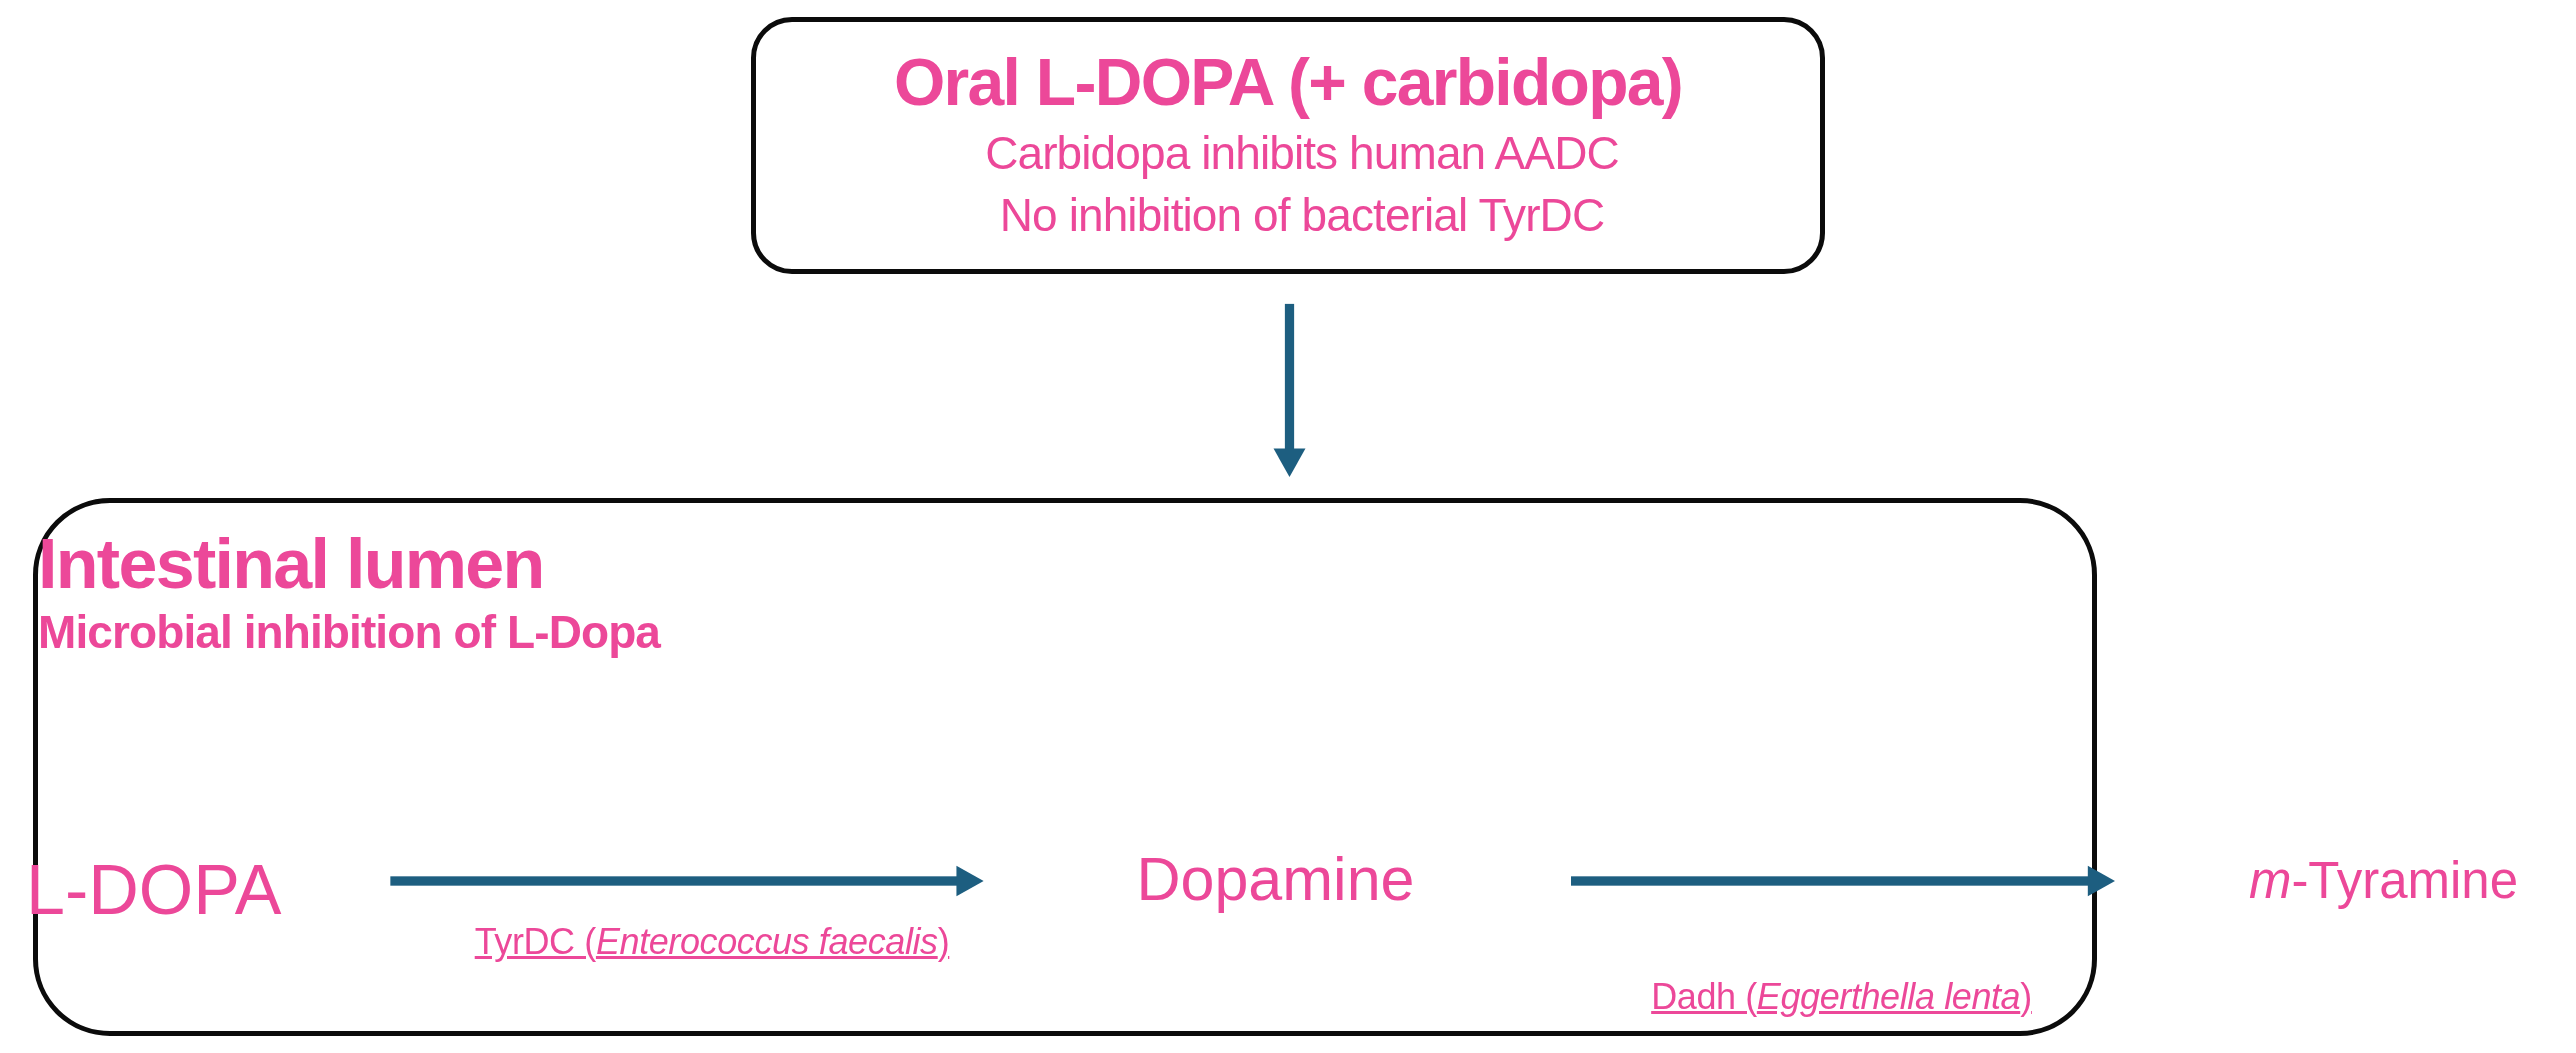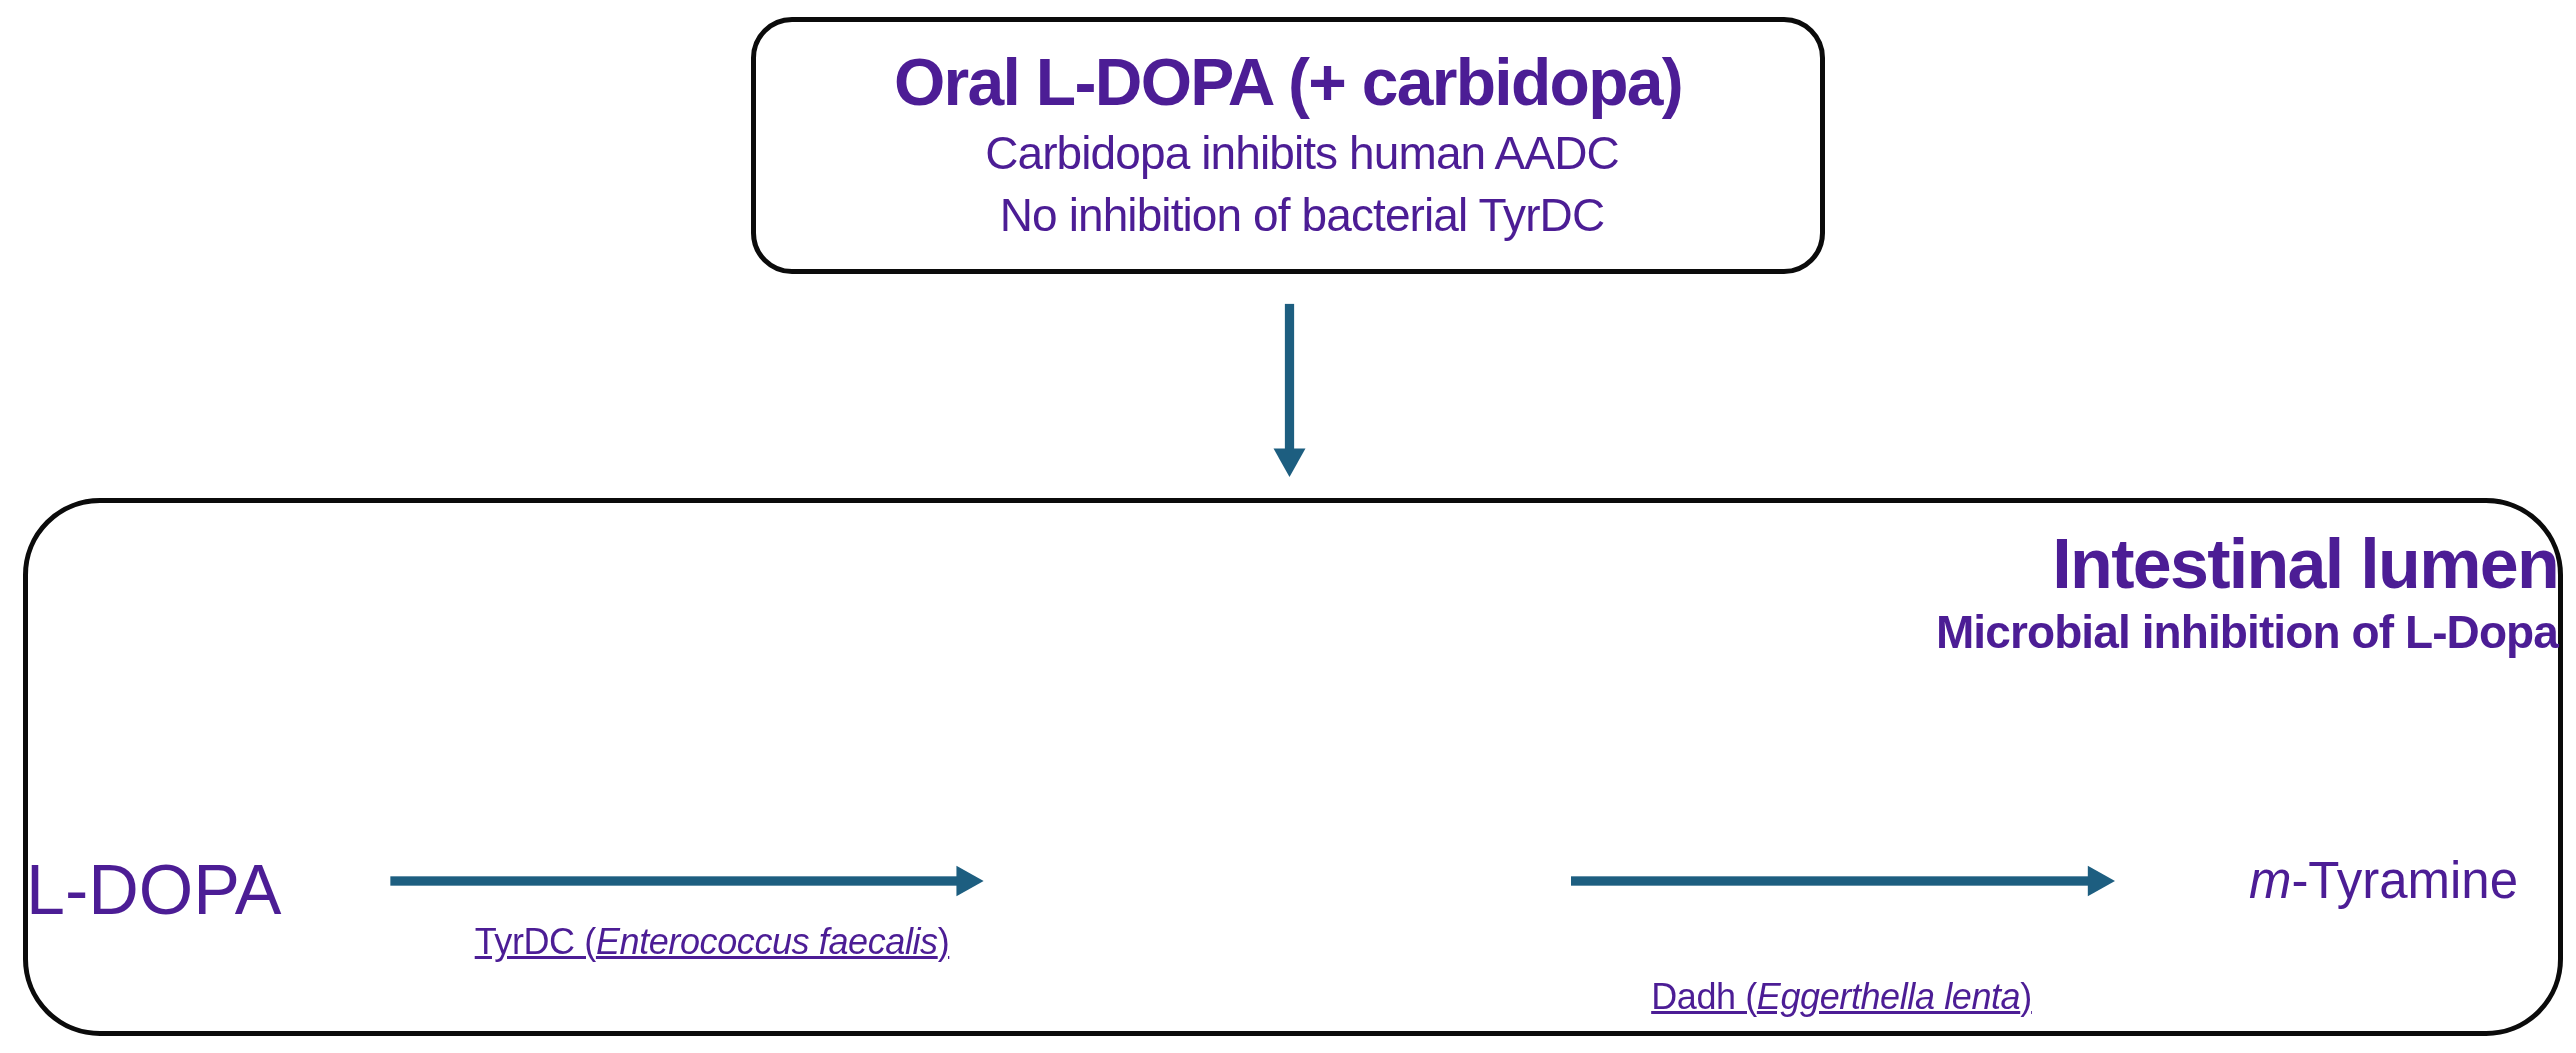--- a/index.html
+++ b/index.html
@@ -6,21 +6,21 @@
     margin: 0;
     padding: 0;
     background: #ffffff;
   }
   .canvas {
     position: relative;
     width: 2576px;
     height: 1054px;
     background: #ffffff;
     font-family: "Liberation Sans", sans-serif;
-    color: #4c1d95;
+    color: #ec4899;
     overflow: hidden;
   }
 
   
   .top-box {
     position: absolute;
     left: 751px;
     top: 17px;
     width: 1074px;
     height: 257px;
@@ -40,28 +40,28 @@
   .top-box-line {
     font-size: 46px;
     letter-spacing: -0.9px;
     line-height: 1.36;
     padding-left: 28px;
   }
 
   
   .lumen-box {
     position: absolute;
-    left: 23px;
+    left: 33px;
     top: 498px;
-    width: 2540px;
+    width: 2064px;
     height: 538px;
     border: 5.1px solid #0b0b0b;
     border-radius: 77px;
     box-sizing: border-box;
-    text-align: right;
+    text-align: left;
     background: #ffffff;
   }
   .lumen-title {
     margin-top: 22px;
     font-size: 70px;
     font-weight: bold;
     letter-spacing: -1.7px;
     line-height: 1.12;
   }
   .lumen-subtitle {
@@ -147,20 +147,23 @@
 
   <svg class="arrow-svg" style="left:390px; top:864px;" width="594" height="34" viewBox="0 0 698 40">
     <rect x="0" y="14.5" width="668" height="11" fill="#1d5e80"></rect>
     <polygon points="666,2 698,20 666,38" fill="#1d5e80"></polygon>
   </svg>
 
   <div class="enzyme-label step1">
     <span>TyrDC (</span><span class="italic">Enterococcus faecalis</span><span>)</span>
   </div>
 
+  <div class="metabolite dopamine">
+    <span>Dopamine</span>
+  </div>
 
   <svg class="arrow-svg" style="left:1571px; top:864px;" width="544" height="34" viewBox="0 0 640 40">
     <rect x="0" y="14.5" width="610" height="11" fill="#1d5e80"></rect>
     <polygon points="608,2 640,20 608,38" fill="#1d5e80"></polygon>
   </svg>
 
   <div class="enzyme-label step2">
     <span>Dadh (</span><span class="italic">Eggerthella lenta</span><span>)</span>
   </div>
 

